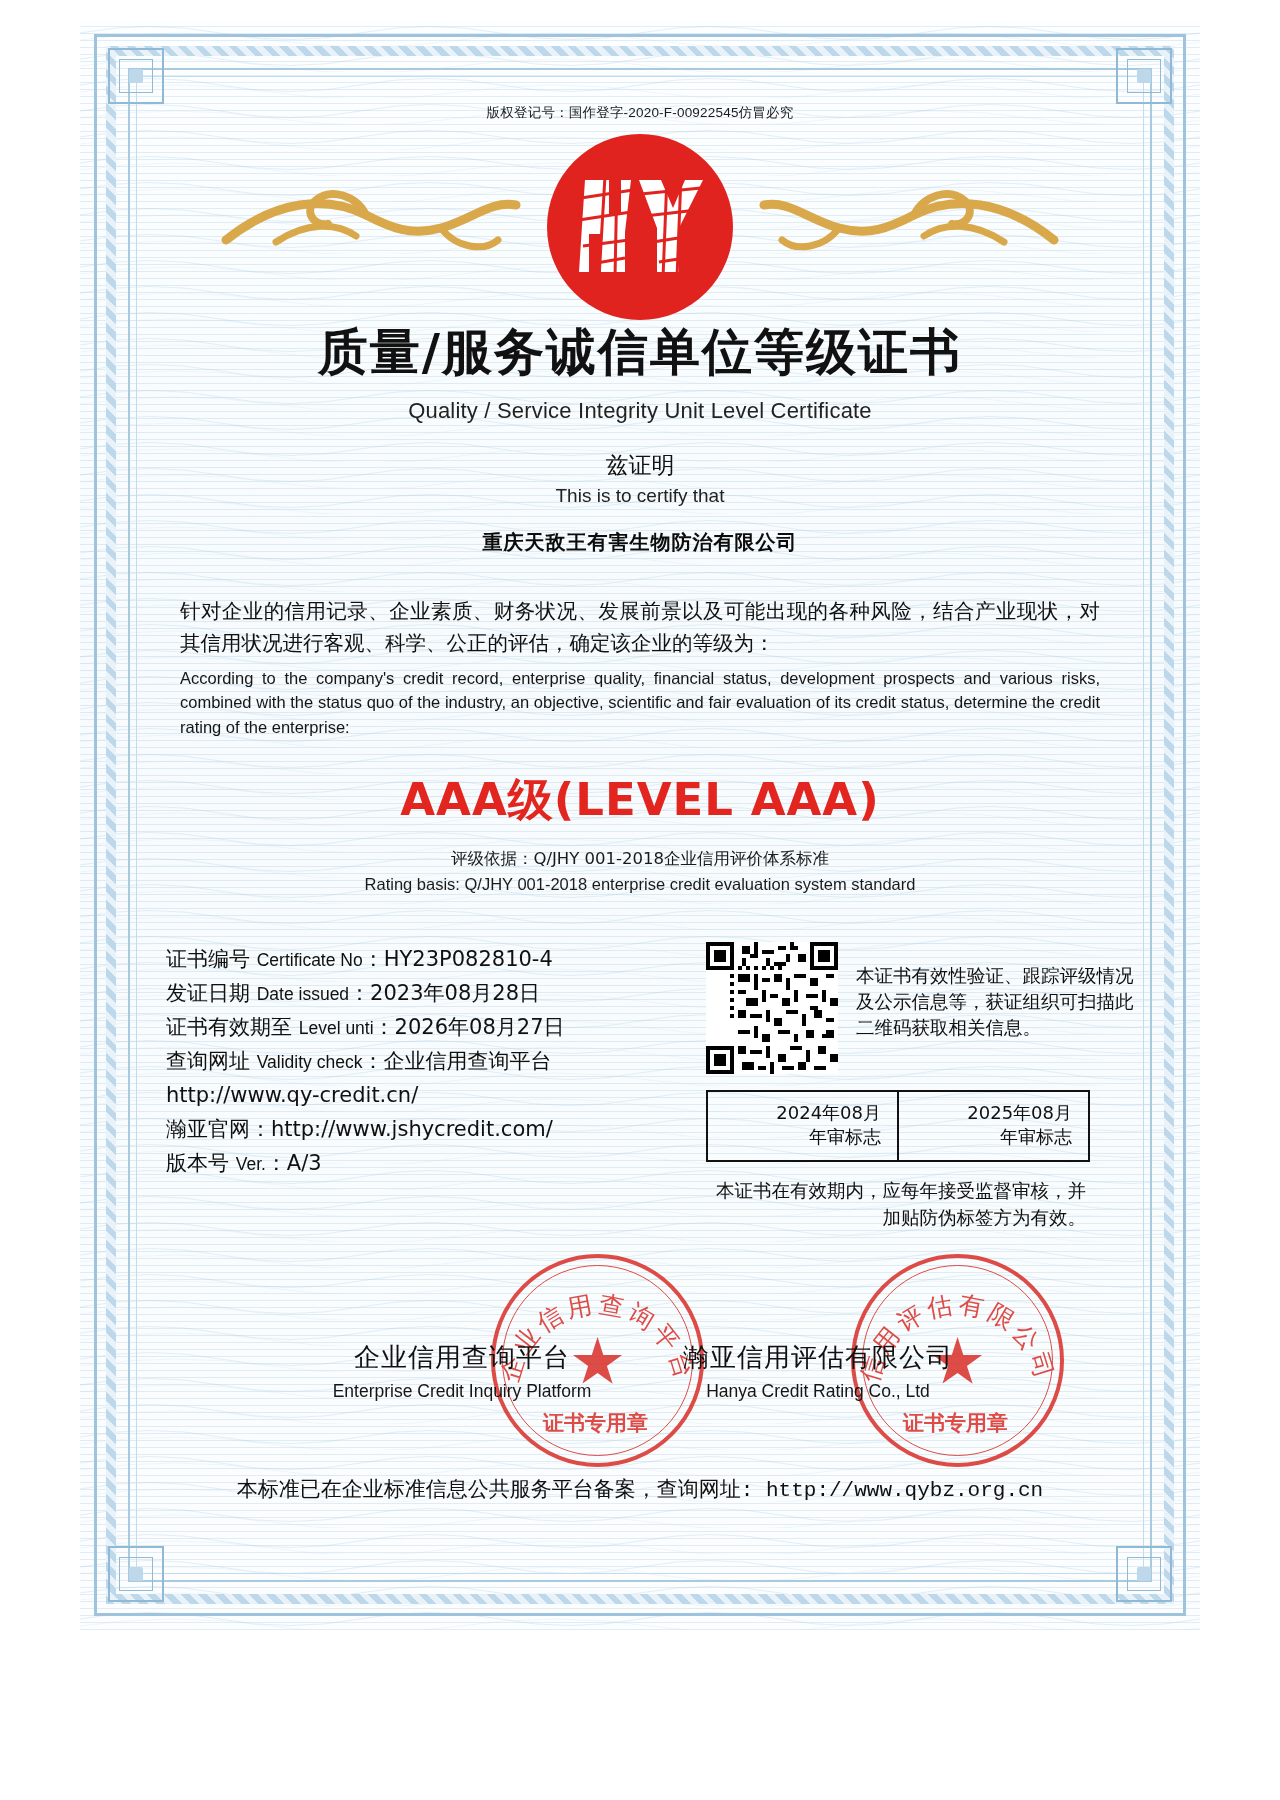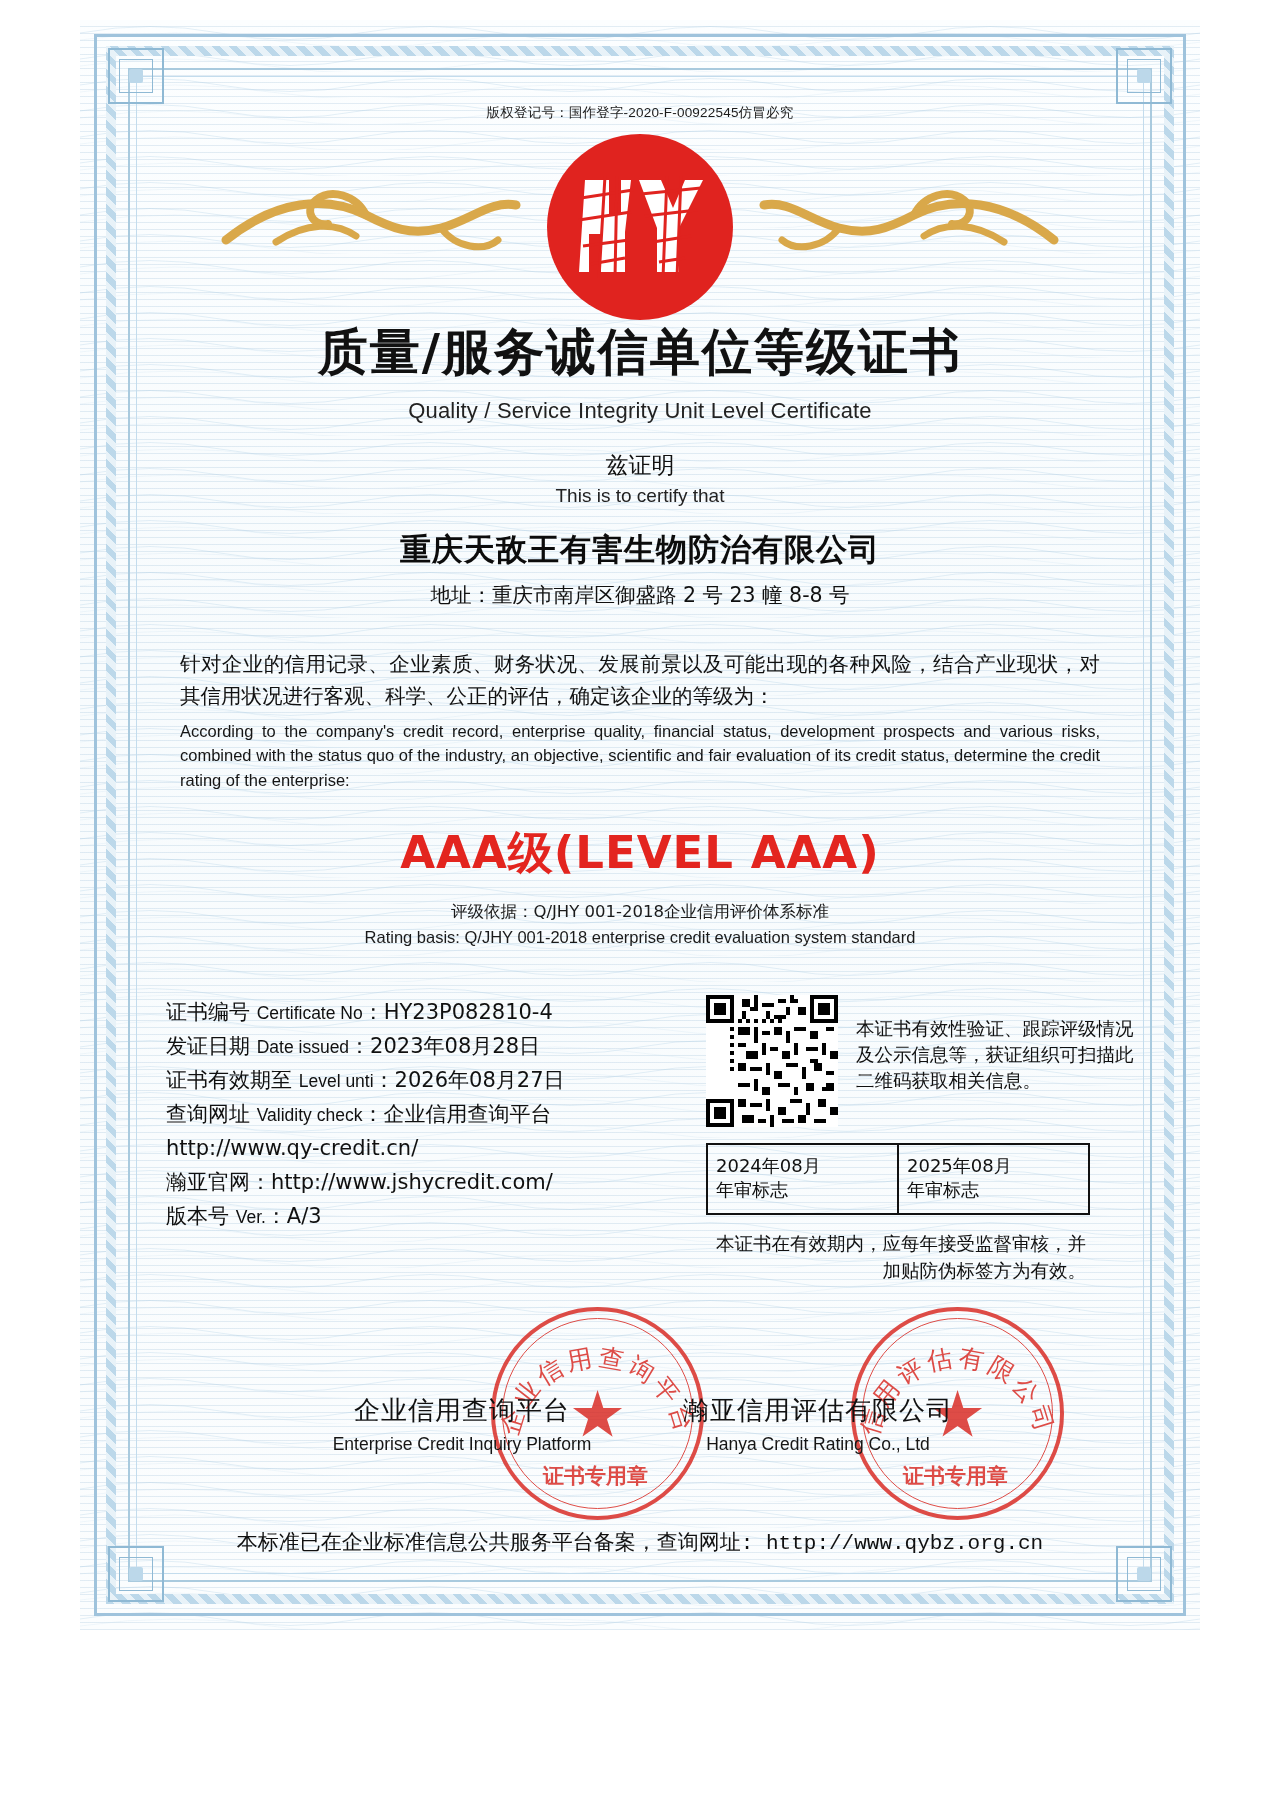--- a/index.html
+++ b/index.html
@@ -162,21 +162,21 @@
     font-family: "DejaVu Sans", "Liberation Sans", sans-serif;
   }
   .certify-en {
     text-align: center;
     font-size: 19px;
     color: #222;
     margin-top: 4px;
   }
   .company {
     text-align: center;
-    font-size: 31px;
+    font-size: 20px;
     font-weight: bold;
     color: #0c0c0c;
     margin-top: 22px;
     letter-spacing: 1px;
     font-family: "DejaVu Sans", "Liberation Sans", sans-serif;
   }
   .credit-code, .address {
     text-align: center;
     font-size: 20.5px;
     color: #101010;
@@ -274,22 +274,22 @@
     margin-top: 21px;
   }
   .stamps-row {
     display: flex;
     margin-top: 16px;
     border: 2px solid #111;
     width: 380px;
   }
   .stamp-box {
     flex: 1;
-    text-align: left;
-    padding: 9px 8px 11px;
+    text-align: right;
+    padding: 9px 16px 11px;
     font-size: 18px;
     color: #101010;
     line-height: 1.35;
     font-family: "DejaVu Sans", "Liberation Sans", sans-serif;
   }
   .stamp-box + .stamp-box { border-left: 2px solid #111; }
 
   .qr-foot {
     margin-top: 16px;
     width: 380px;
@@ -436,21 +436,20 @@
       </div>
     </div>
 
     <div class="title-cn">质量/服务诚信单位等级证书</div>
     <div class="title-en">Quality / Service Integrity Unit Level Certificate</div>
 
     <div class="certify-cn">兹证明</div>
     <div class="certify-en">This is to certify that</div>
 
     <div class="company">重庆天敌王有害生物防治有限公司</div>
-    <div class="address">地址：重庆市南岸区御盛路 2 号 23 幢 8-8 号</div>
 
     <div class="body-block">
       <div class="body-cn">针对企业的信用记录、企业素质、财务状况、发展前景以及可能出现的各种风险，结合产业现状，对其信用状况进行客观、科学、公正的评估，确定该企业的等级为：</div>
       <div class="body-en">According to the company's credit record, enterprise quality, financial status, development prospects and various risks, combined with the status quo of the industry, an objective, scientific and fair evaluation of its credit status, determine the credit rating of the enterprise:</div>
     </div>
 
     <div class="level">AAA级(LEVEL AAA)</div>
     <div class="basis-cn">评级依据：Q/JHY 001-2018企业信用评价体系标准</div>
     <div class="basis-en">Rating basis: Q/JHY 001-2018 enterprise credit evaluation system standard</div>
 

